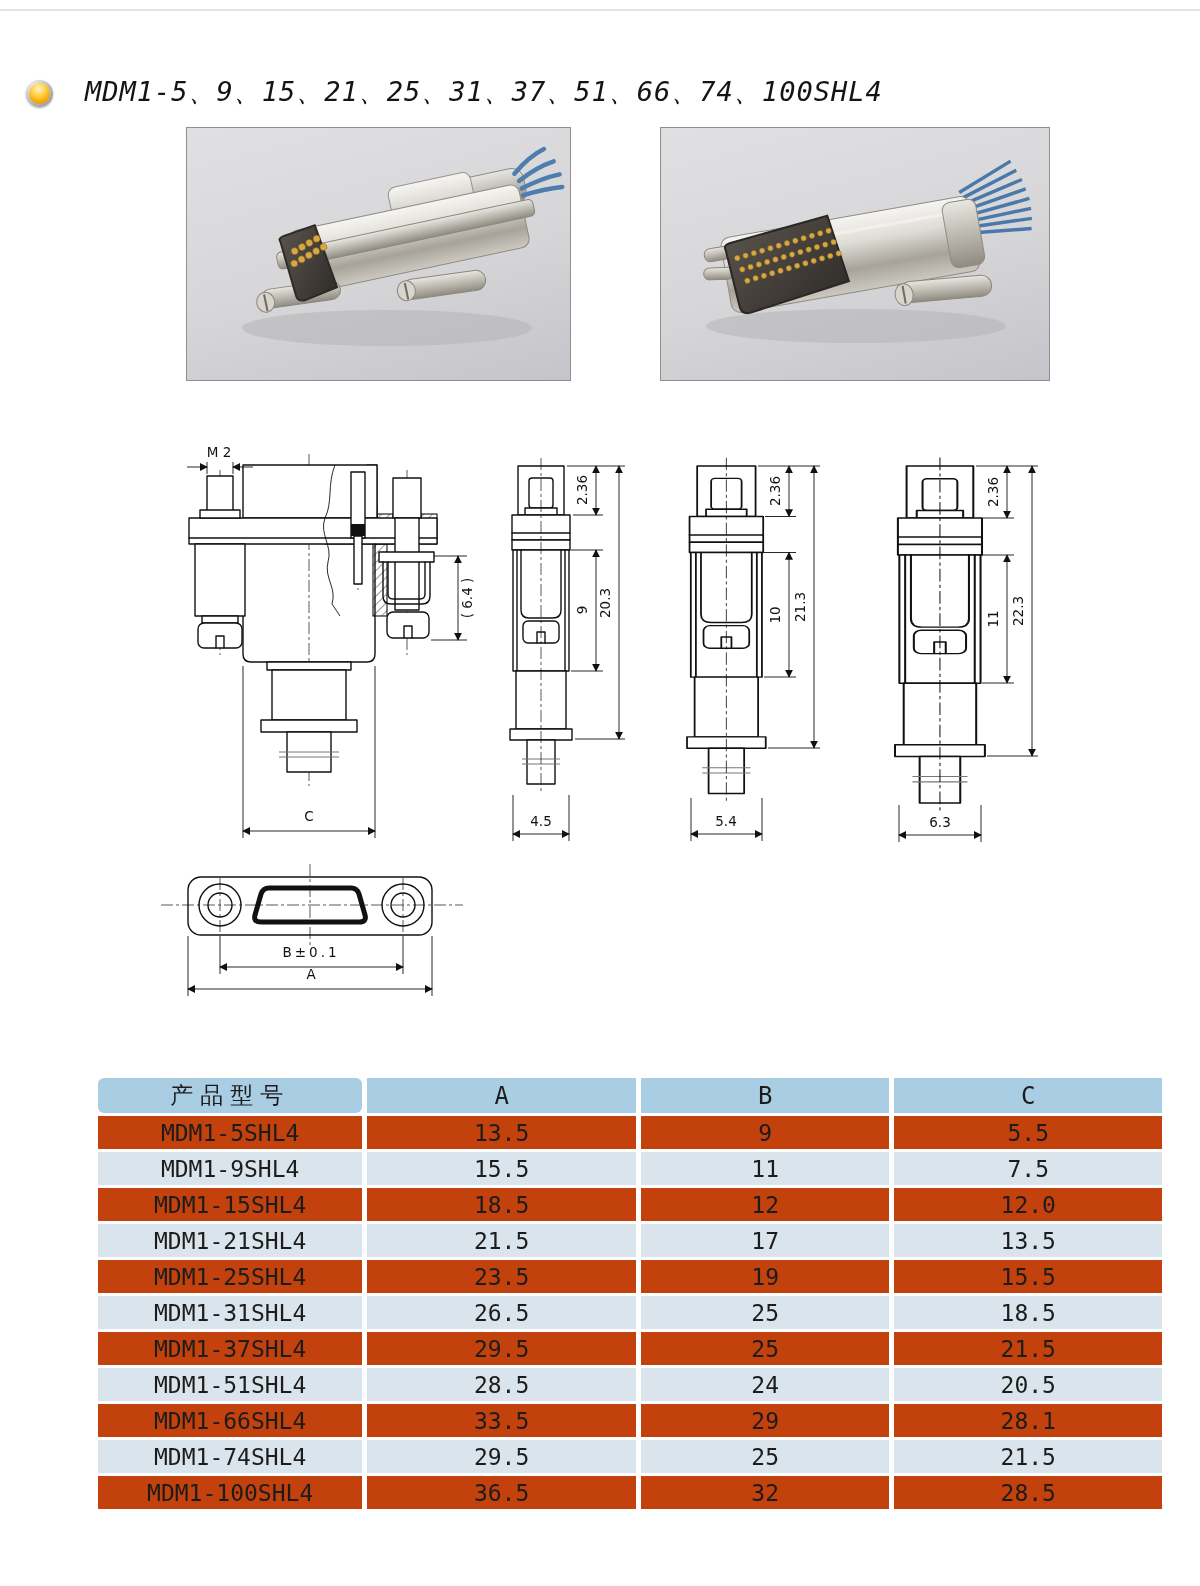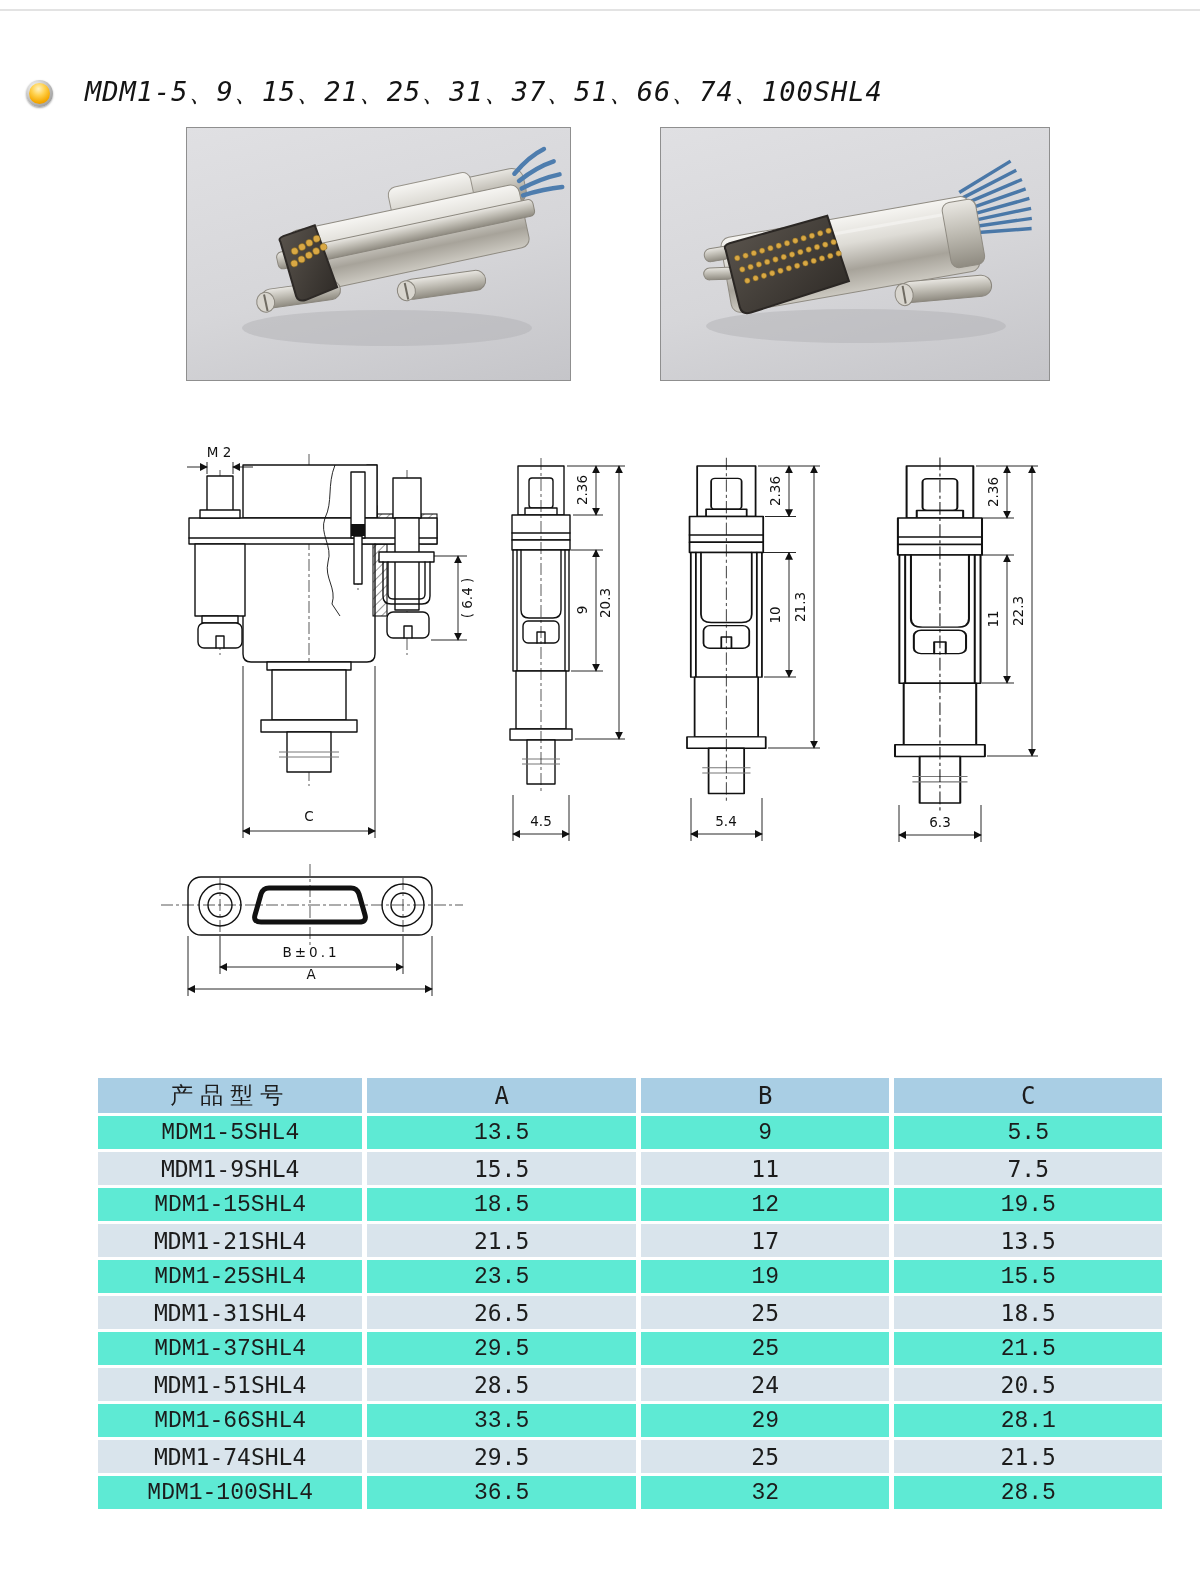--- a/index.html
+++ b/index.html
@@ -31,24 +31,24 @@
   .hatch-s{fill:url(#hatch);stroke:#111;stroke-width:1.1;}
   .xhatch-s{fill:url(#xhatch);stroke:#111;stroke-width:1.1;}
   .slot-d{fill:none;stroke:#111;stroke-width:5;stroke-linejoin:round;}
   
   .spec-wrap{position:absolute;left:93px;top:1075px;width:1074px;}
   table.spec{width:1074px;table-layout:fixed;border-collapse:separate;border-spacing:5px 3px;}
   table.spec col.c1{width:25.2%;} table.spec col.c2{width:25.6%;}
   table.spec col.c3{width:23.7%;} table.spec col.c4{width:25.5%;}
   table.spec th{background:#a9cee4;height:33px;font-weight:normal;font-size:24px;
       font-family:"DejaVu Sans Mono",monospace;color:#1c1c1c;}
-  table.spec th.cjk{letter-spacing:7px;font-family:"DejaVu Sans",sans-serif;font-size:23px;}
+  table.spec th.cjk{letter-spacing:7px;font-family:"DejaVu Sans",sans-serif;font-size:23px;border-radius:6px;}
   table.spec td{height:31px;text-align:center;font-size:23px;color:#1c1c1c;
       font-family:"DejaVu Sans Mono",monospace;}
-  tr.row-light td{background:#5eead4;font-family:Liberation Mono, monospace;}
+  tr.row-light td{background:#c2410c;}
   tr.row-dark td{background:#d9e4ec;}
 </style>
 </head>
 <body>
 
 <svg width="0" height="0" style="position:absolute" aria-hidden="true">
   <defs>
     <marker id="arr" viewBox="0 0 10 10" refX="9" refY="5" markerWidth="9" markerHeight="9" orient="auto-start-reverse">
         <path d="M0,0 L10,5 L0,10 z" fill="#111"></path>
       </marker>
@@ -369,21 +369,21 @@
         <tr class="row-dark">
           <td>MDM1-9SHL4</td>
           <td>15.5</td>
           <td>11</td>
           <td>7.5</td>
         </tr>
         <tr class="row-light">
           <td>MDM1-15SHL4</td>
           <td>18.5</td>
           <td>12</td>
-          <td>19.5</td>
+          <td>12.0</td>
         </tr>
         <tr class="row-dark">
           <td>MDM1-21SHL4</td>
           <td>21.5</td>
           <td>17</td>
           <td>13.5</td>
         </tr>
         <tr class="row-light">
           <td>MDM1-25SHL4</td>
           <td>23.5</td>

